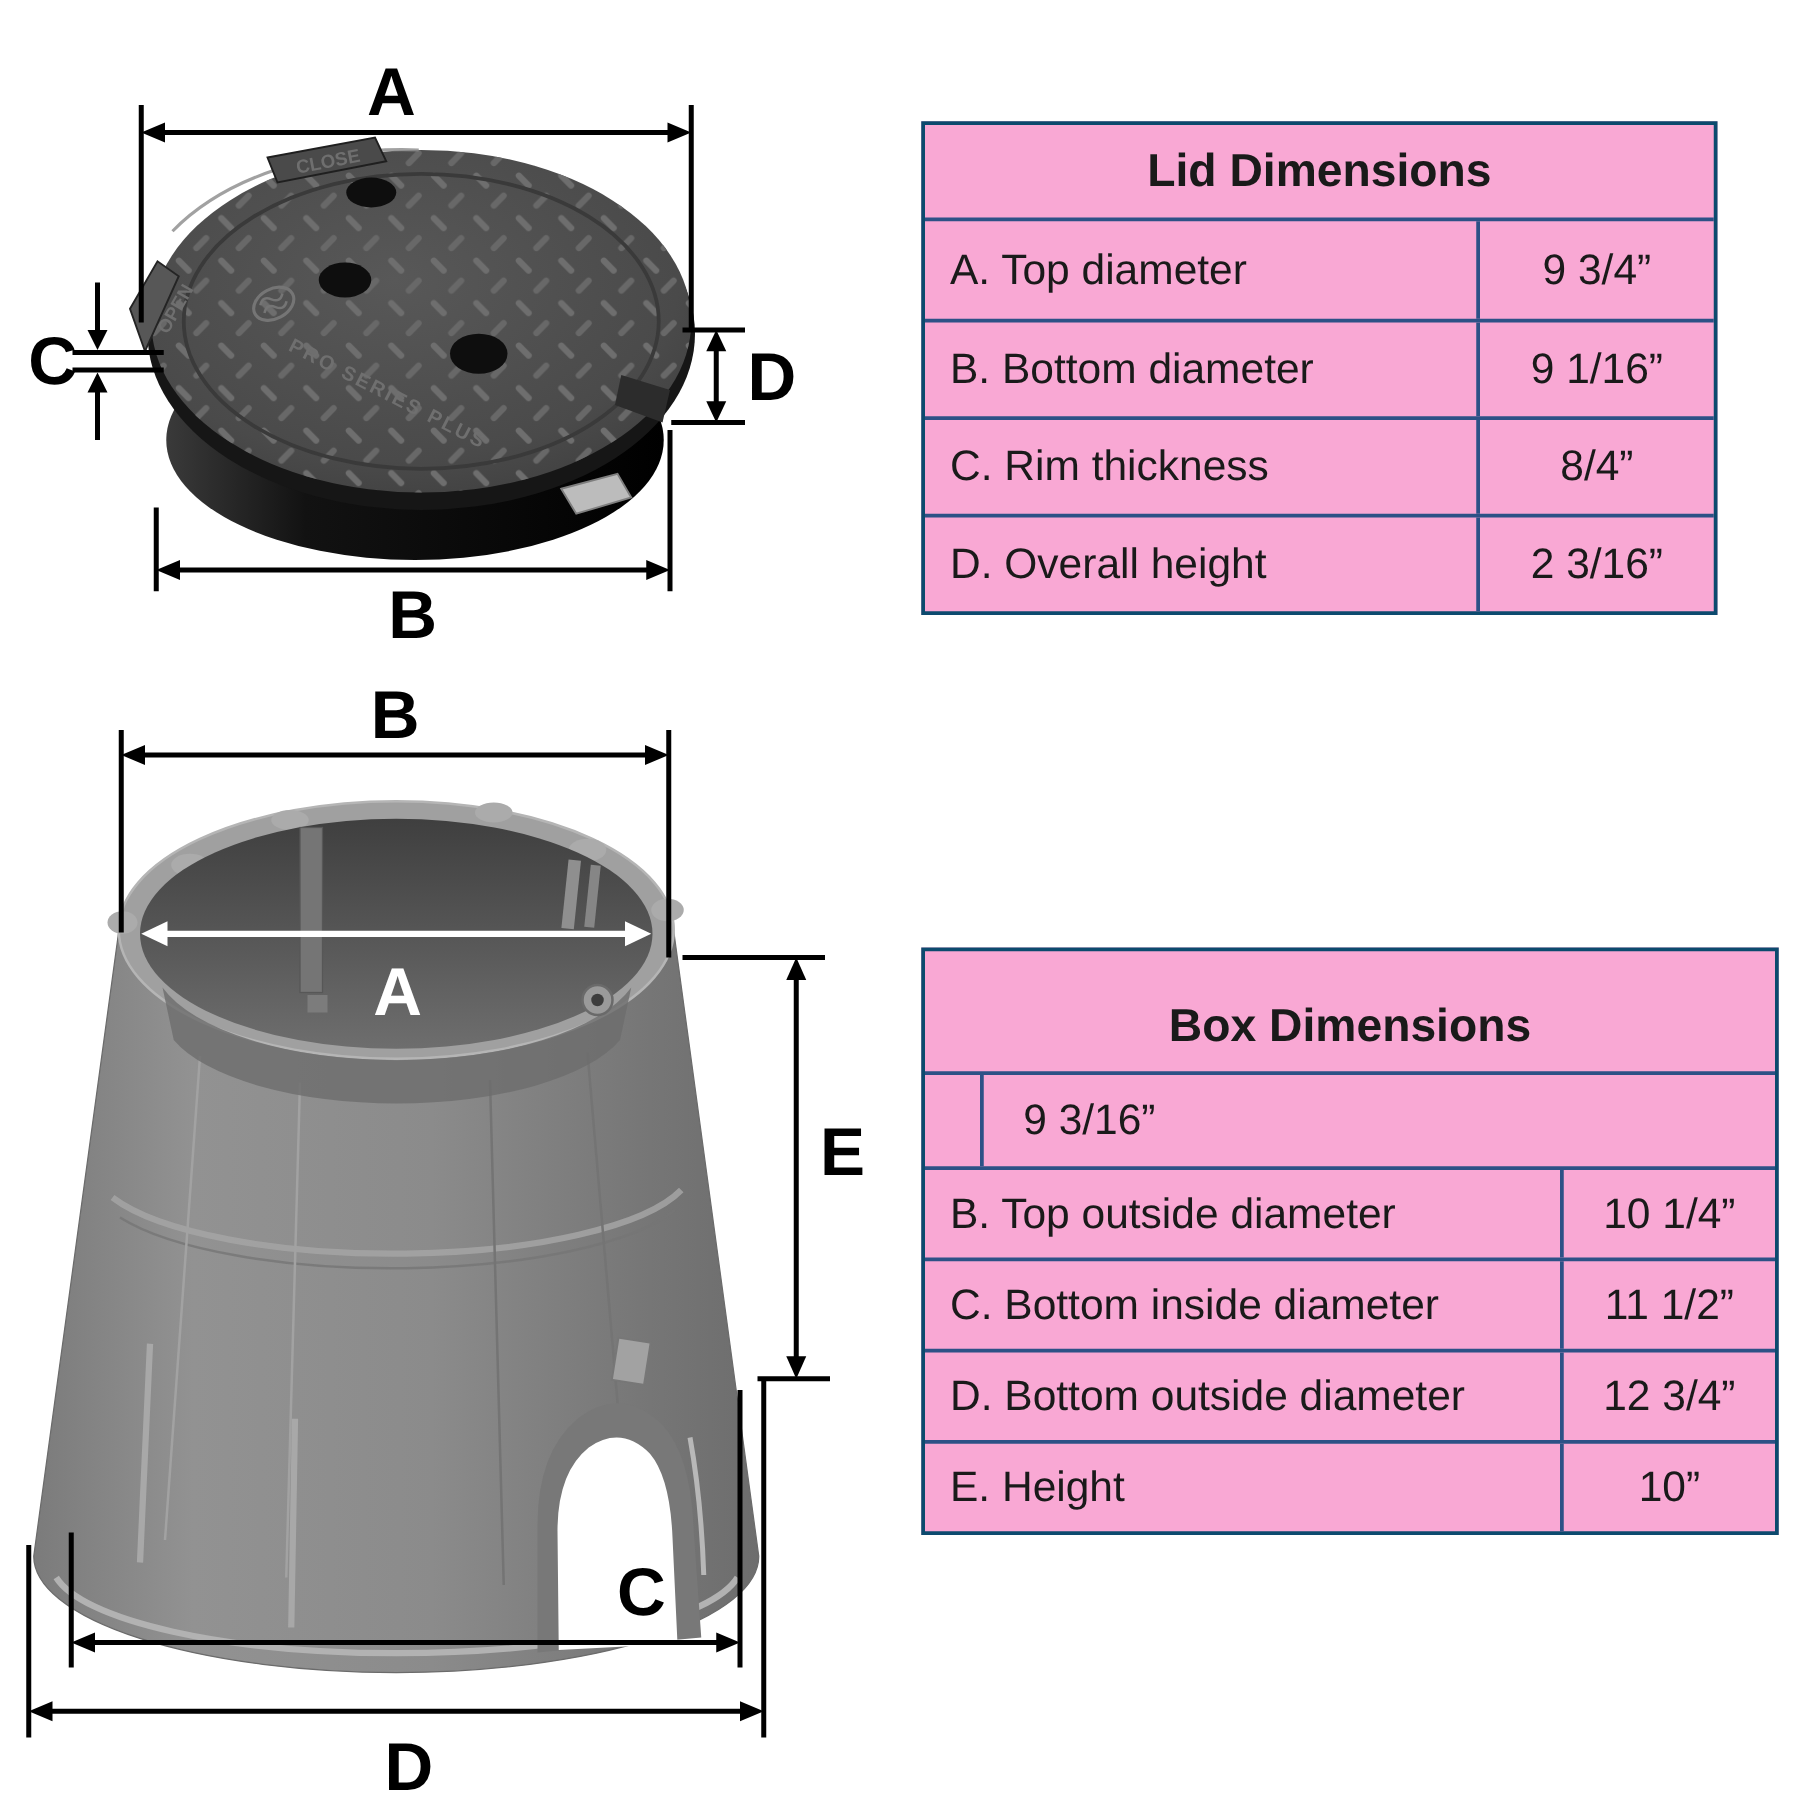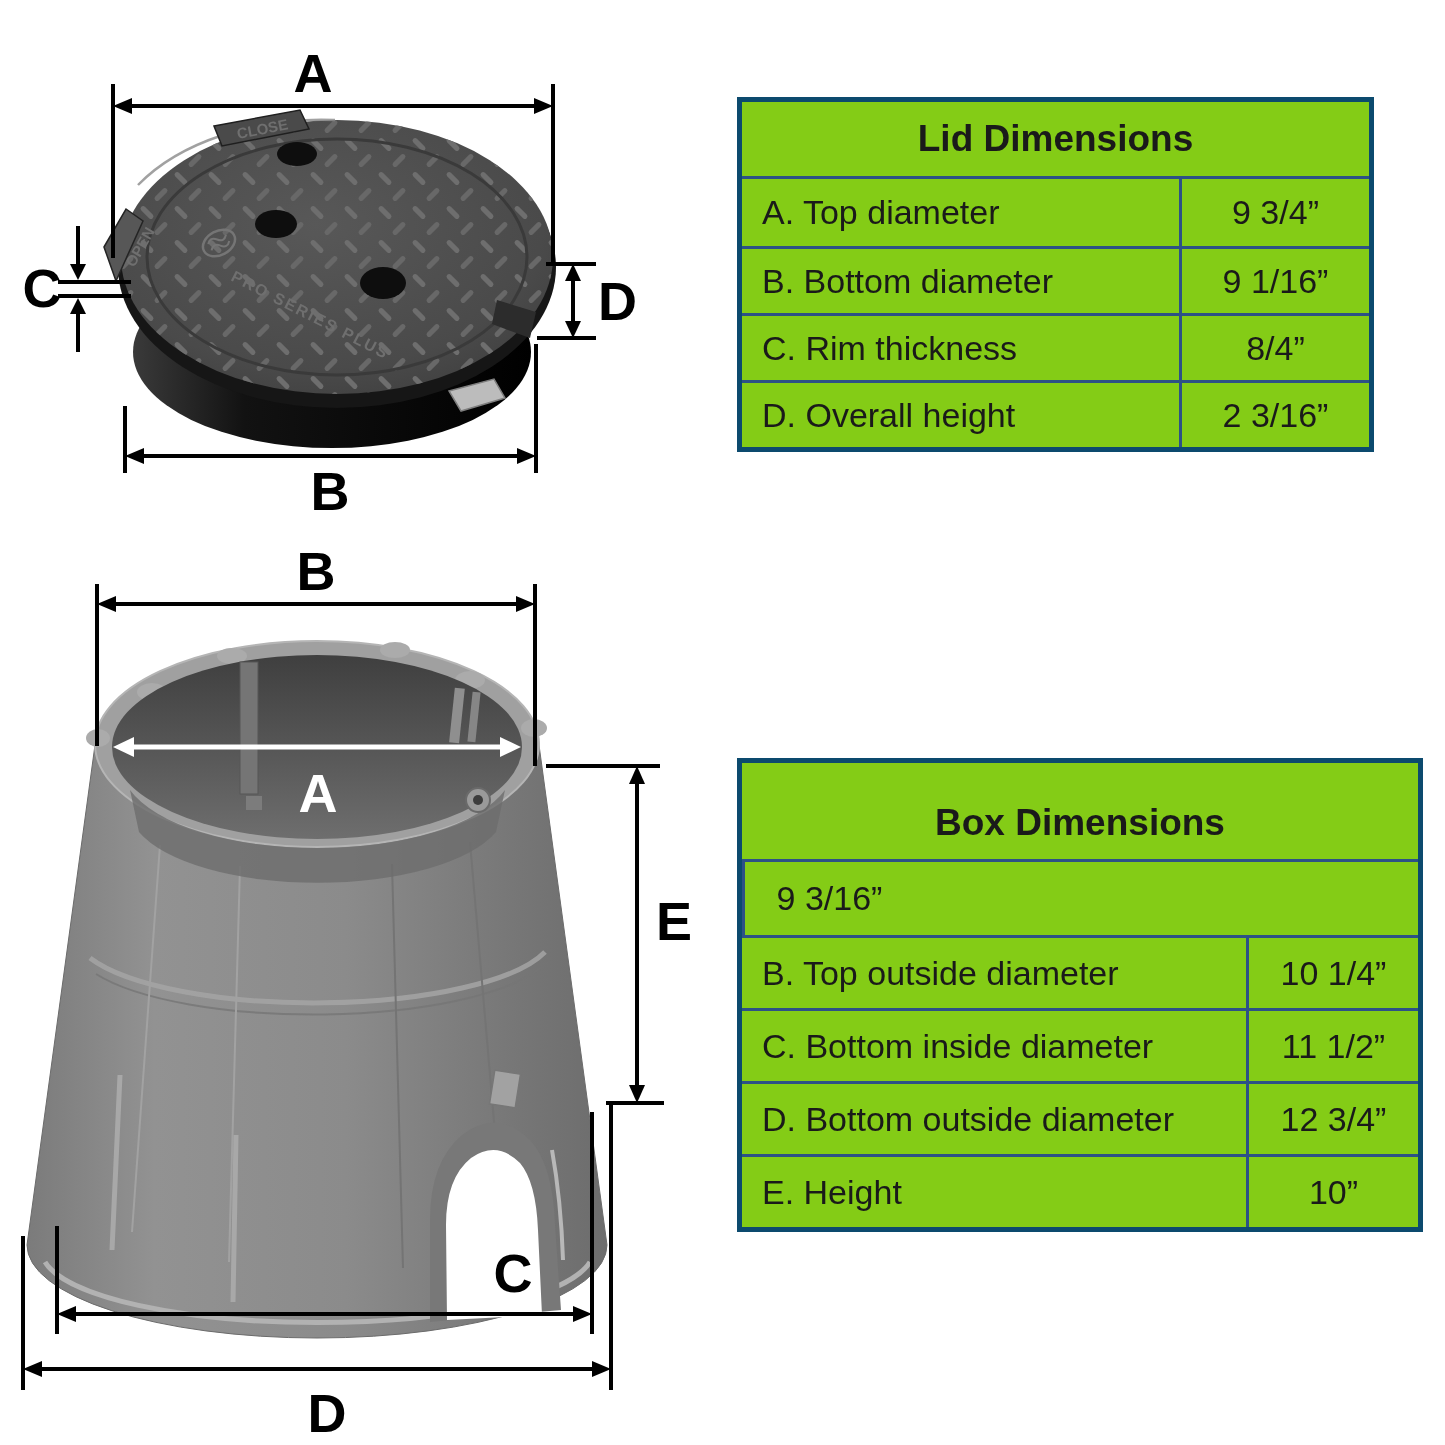--- a/index.html
+++ b/index.html
@@ -4,31 +4,31 @@
 <style>
   html,body{margin:0;padding:0;background:#ffffff;}
   .canvas{position:relative;width:1445px;height:1445px;background:#ffffff;overflow:hidden;
           font-family:"Liberation Sans",sans-serif;color:#1a1a1a;}
   svg{position:absolute;left:0;top:0;}
   svg text{font-family:"Liberation Sans",sans-serif;}
   .dimletter{font-size:54px;font-weight:800;fill:#000;}
   .dimletter.white{fill:#ffffff;}
   .emboss{font-weight:700;fill:#6f6f6f;}
 
-  .dim-table{position:absolute;border:5px solid #0c4a6e;background:#84cc16;box-sizing:border-box;}
+  .dim-table{position:absolute;border:3px solid #0c4a6e;background:#f9a8d4;box-sizing:border-box;}
   .thead{display:flex;align-items:center;justify-content:center;
          font-size:37px;font-weight:700;border-bottom:3px solid #2d5186;box-sizing:border-box;}
   .trow{display:flex;box-sizing:border-box;}
   .trow + .trow{border-top:3px solid #2d5186;}
   .tlabel{flex:1;display:flex;align-items:center;padding-left:20px;font-size:34px;box-sizing:border-box;}
   .tvalue{display:flex;align-items:center;justify-content:center;border-left:3px solid #2d5186;
-          font-size:34px;box-sizing:border-box;}
+          font-size:34px;box-sizing:border-box;margin-left:44px;}
   #lid-table{left:737px;top:97px;width:637px;}
   #lid-table .thead{height:77px;}
-  #lid-table .trow{height:67px;}
+  #lid-table .trow{height:78px;}
   #lid-table .tvalue{width:190px;}
   #box-table{left:737px;top:758px;width:686px;}
   #box-table .thead{height:75px;margin-top:24px;}
   #box-table .trow{height:73px;}
   #box-table .tvalue{width:172px;}
 </style>
 </head>
 <body>
 
 <div class="canvas">

